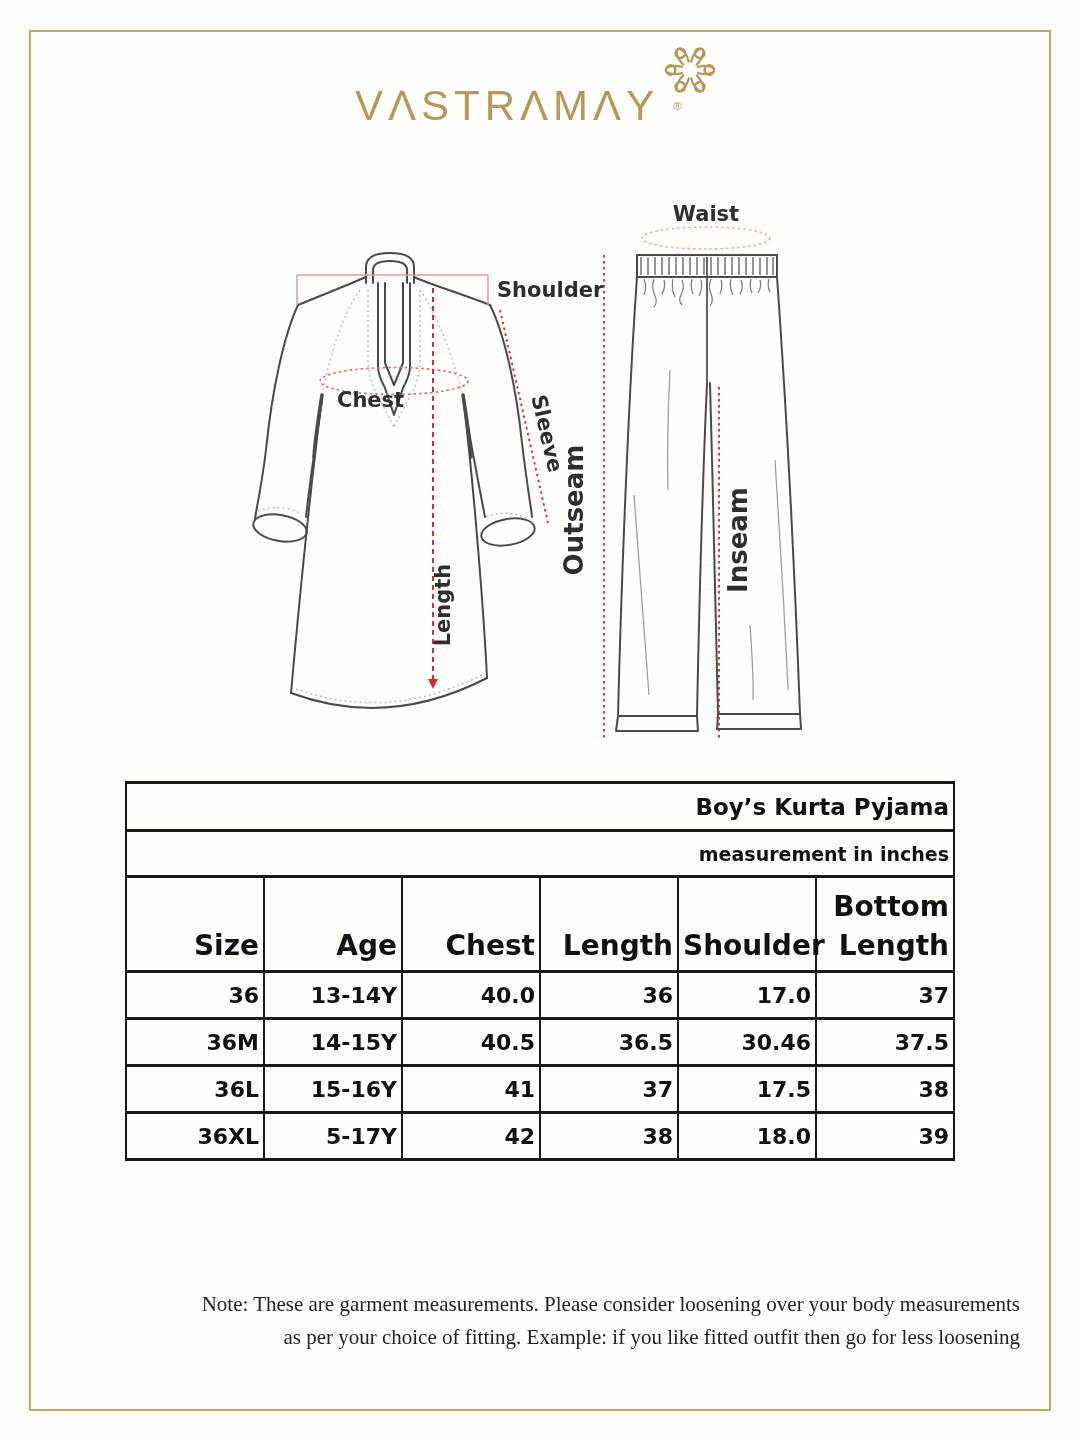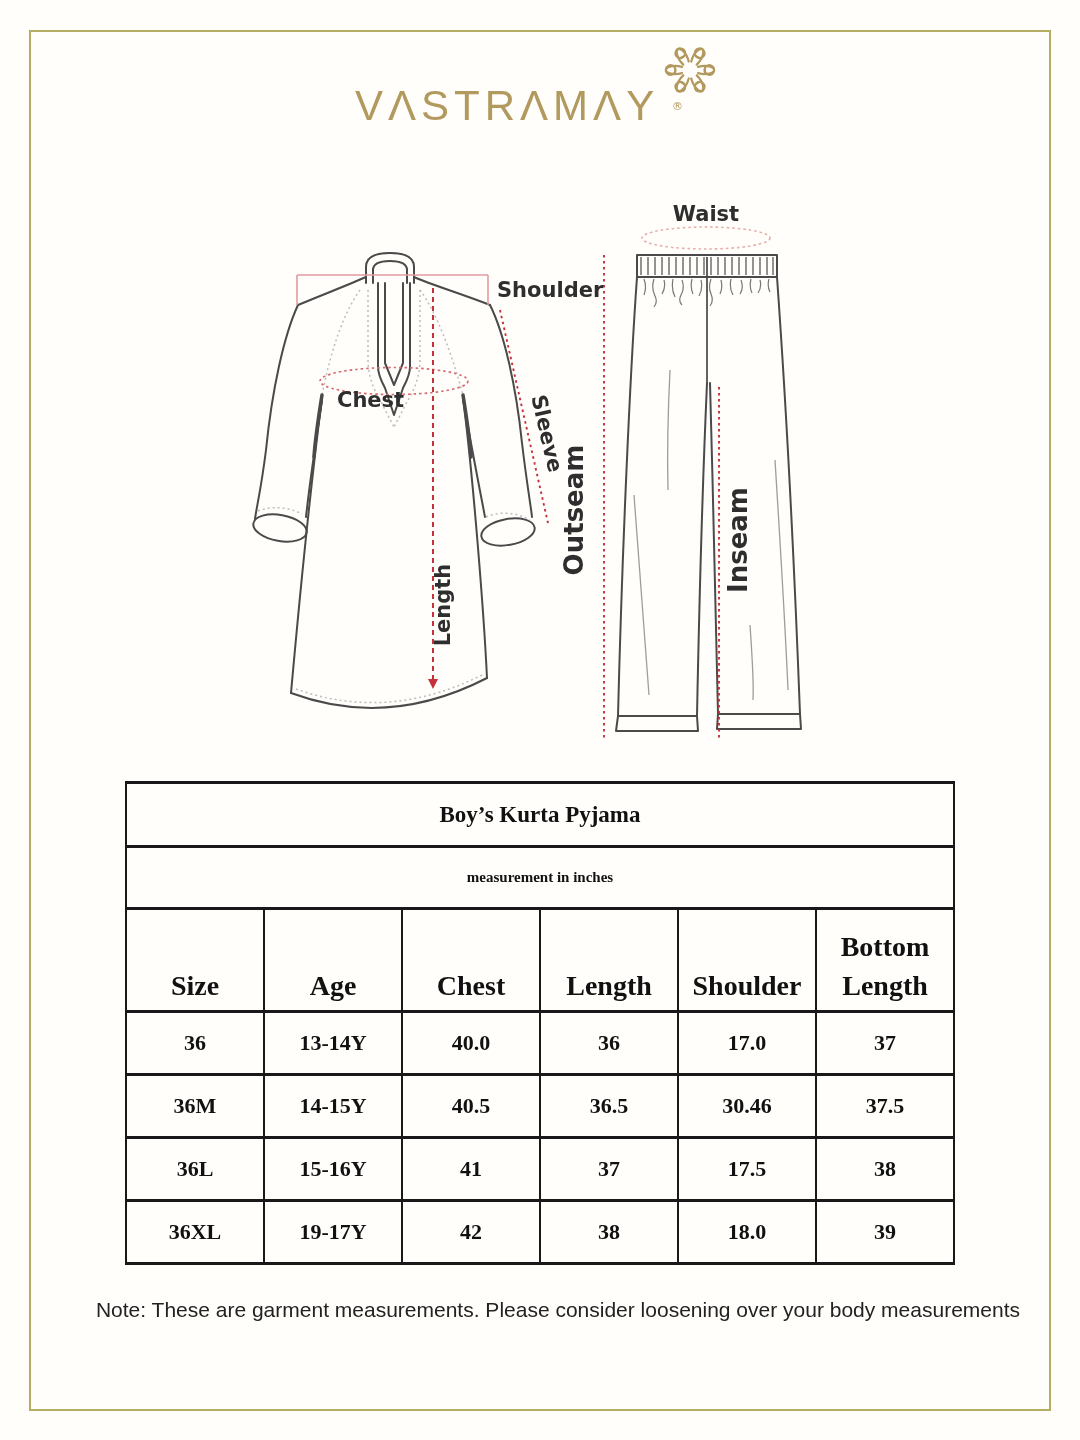--- a/index.html
+++ b/index.html
@@ -38,31 +38,31 @@
   .lbl-big{font-family:"DejaVu Sans",sans-serif;font-size:26px;font-weight:600;fill:#2e2e2e;}
   
   .table-wrap{position:absolute;left:125px;top:781px;width:830px;}
   table.size-table{
     width:830px;border-collapse:collapse;table-layout:fixed;
     font-family:"DejaVu Sans","Liberation Sans",sans-serif;color:#111;
   }
   table.size-table td,table.size-table th{
     border-left:2px solid #191919;border-right:2px solid #191919;
     border-top:3px solid #191919;border-bottom:3px solid #191919;
-    text-align:center;padding:12px;font-family:Liberation Serif, serif;
+    text-align:right;padding:4px;
   }
   td.t-title{height:37px;font-size:23px;font-weight:700;}
-  td.t-sub{height:35px;font-size:15px;font-weight:700;}
+  td.t-sub{height:35px;font-size:19px;font-weight:700;}
   tr.t-head th{height:83px;vertical-align:bottom;padding-bottom:5px;font-size:28px;font-weight:700;line-height:1.4;}
   tr.t-row td{height:36px;font-size:22px;font-weight:700;}
   
   .note{
     position:absolute;left:57px;top:1288px;width:963px;text-align:right;
-    font-size:21px;line-height:43px;color:#222;
-    font-family:Liberation Sans, sans-serif;
+    font-size:21px;line-height:33px;color:#222;
+    font-family:Liberation Serif, serif;
   }
 </style>
 </head>
 <body>
 
 <div class="page">
 
   <div class="frame"></div>
 
   <div class="brand">
@@ -202,27 +202,28 @@
       <tr class="t-row">
         <td>36L</td>
         <td>15-16Y</td>
         <td>41</td>
         <td>37</td>
         <td>17.5</td>
         <td>38</td>
       </tr>
       <tr class="t-row">
         <td>36XL</td>
-        <td>19-17Y</td>
+        <td>5-17Y</td>
         <td>42</td>
         <td>38</td>
         <td>18.0</td>
         <td>39</td>
       </tr>
     </tbody>
       </table>
   </div>
 
   <div class="note">
     <span>Note: These are garment measurements. Please consider loosening over your body measurements</span><br>
+    <span>as per your choice of fitting. Example: if you like fitted outfit then go for less loosening</span>
   </div>
 
 </div>
 
 </body></html>

